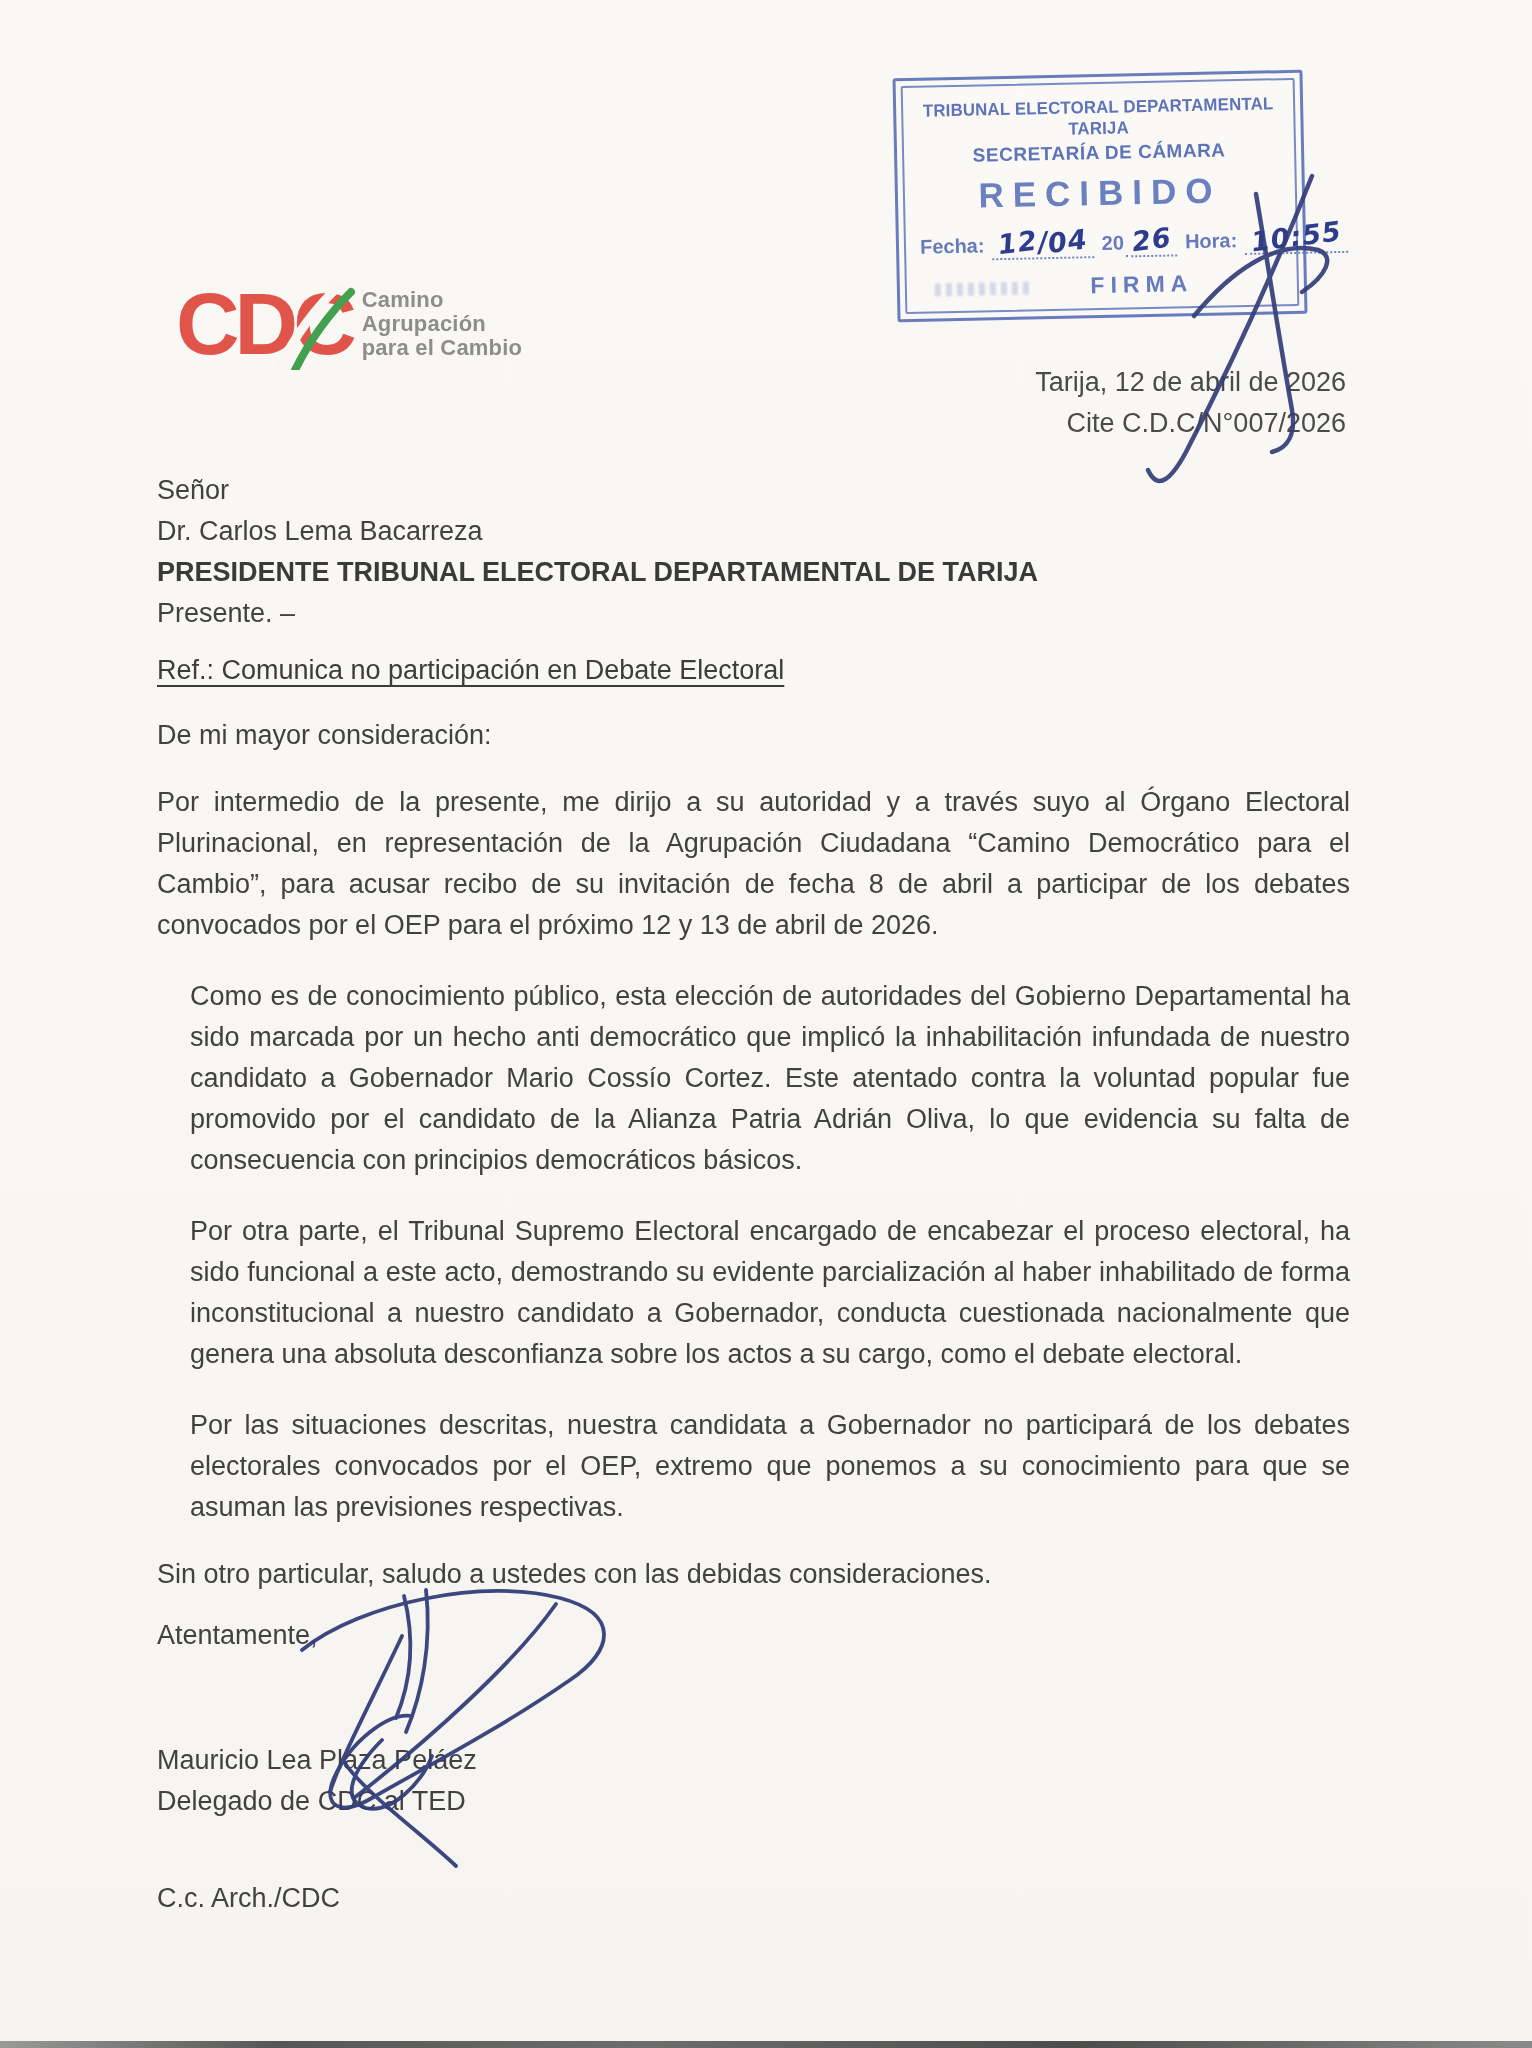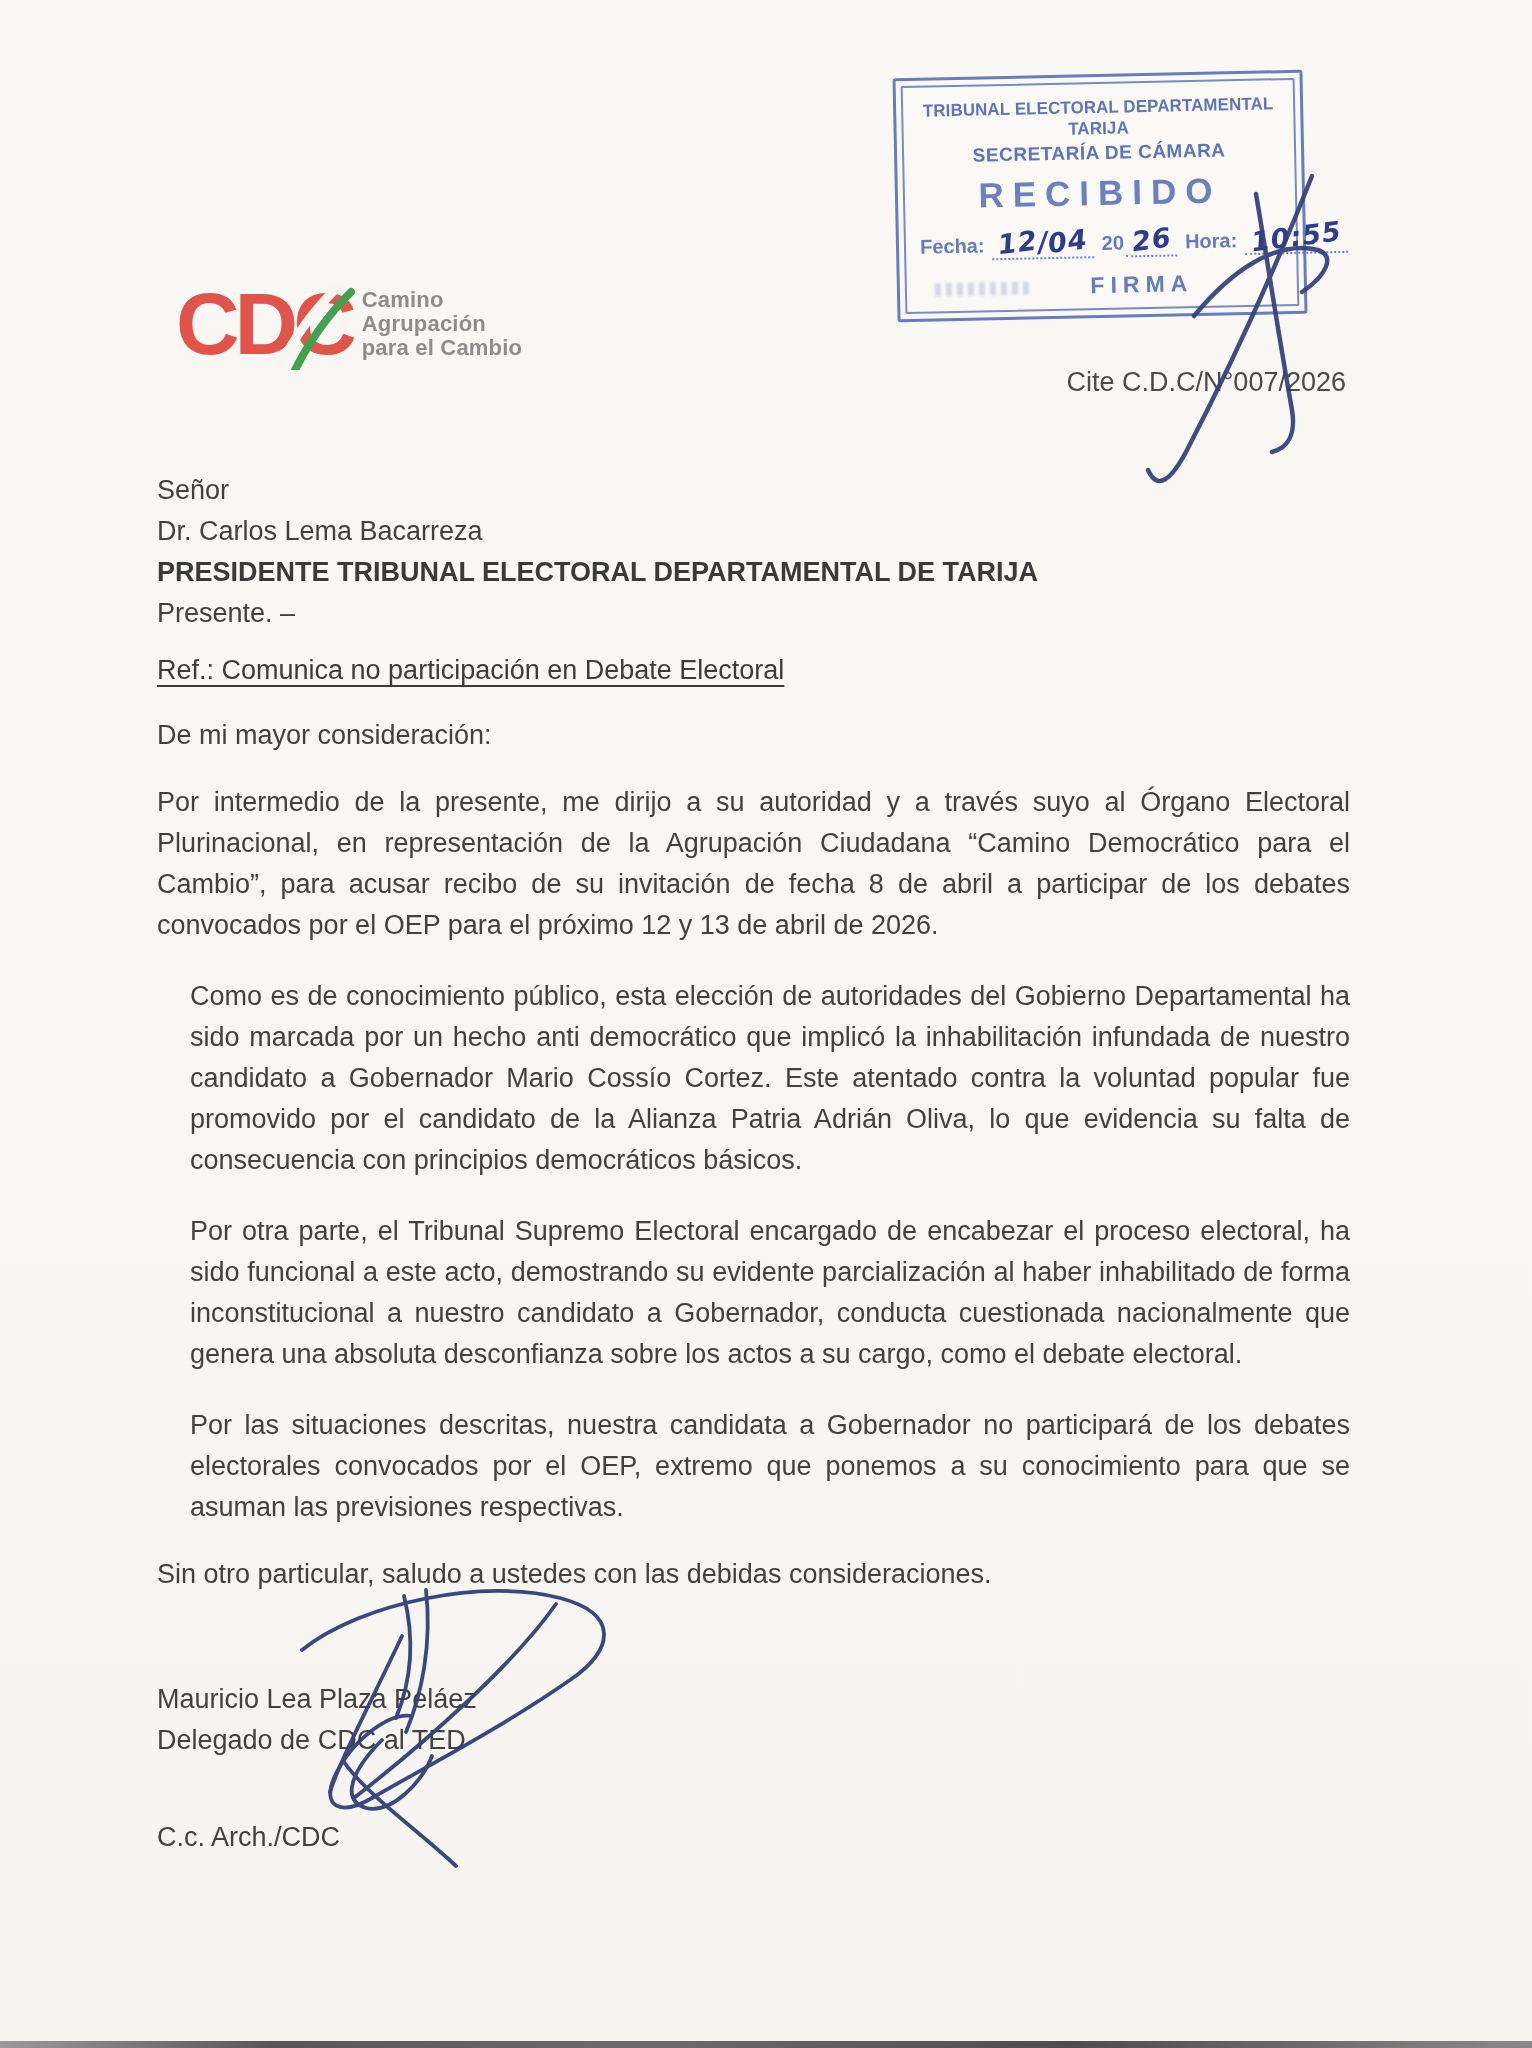--- a/index.html
+++ b/index.html
@@ -116,20 +116,21 @@
       </svg>
     </div>
     <div class="logo-word">
       <div>Camino</div>
       <div>Agrupación</div>
       <div>para el Cambio</div>
     </div>
   </div>
 
   <div class="dateline">
+    <div>Tarija, 12 de abril de 2026</div>
     <div>Cite C.D.C/N°007/2026</div>
   </div>
 
   <div class="letter-body">
     <div class="recipient">
       <div>Señor</div>
       <div>Dr. Carlos Lema Bacarreza</div>
       <div class="r-bold">PRESIDENTE TRIBUNAL ELECTORAL DEPARTAMENTAL DE TARIJA</div>
       <div>Presente. –</div>
     </div>
@@ -137,20 +138,21 @@
     <div class="ref-line">Ref.: Comunica no participación en Debate Electoral</div>
 
     <div class="greeting">De mi mayor consideración:</div>
 
     <div class="para">Por intermedio de la presente, me dirijo a su autoridad y a través suyo al Órgano Electoral Plurinacional, en representación de la Agrupación Ciudadana “Camino Democrático para el Cambio”, para acusar recibo de su invitación de fecha 8 de abril a participar de los debates convocados por el OEP para el próximo 12 y 13 de abril de 2026.</div>
     <div class="para">Como es de conocimiento público, esta elección de autoridades del Gobierno Departamental ha sido marcada por un hecho anti democrático que implicó la inhabilitación infundada de nuestro candidato a Gobernador Mario Cossío Cortez. Este atentado contra la voluntad popular fue promovido por el candidato de la Alianza Patria Adrián Oliva, lo que evidencia su falta de consecuencia con principios democráticos básicos.</div>
     <div class="para">Por otra parte, el Tribunal Supremo Electoral encargado de encabezar el proceso electoral, ha sido funcional a este acto, demostrando su evidente parcialización al haber inhabilitado de forma inconstitucional a nuestro candidato a Gobernador, conducta cuestionada nacionalmente que genera una absoluta desconfianza sobre los actos a su cargo, como el debate electoral.</div>
     <div class="para">Por las situaciones descritas, nuestra candidata a Gobernador no participará de los debates electorales convocados por el OEP, extremo que ponemos a su conocimiento para que se asuman las previsiones respectivas.</div>
 
     <div class="closing">Sin otro particular, saludo a ustedes con las debidas consideraciones.</div>
+    <div class="farewell">Atentamente,</div>
 
     <div class="signer">
       <div>Mauricio Lea Plaza Peláez</div>
       <div>Delegado de CDC al TED</div>
     </div>
 
     <div class="cc">C.c. Arch./CDC</div>
   </div>
 
   <svg class="ink-overlay" width="1532" height="2048" viewBox="0 0 1532 2048">

